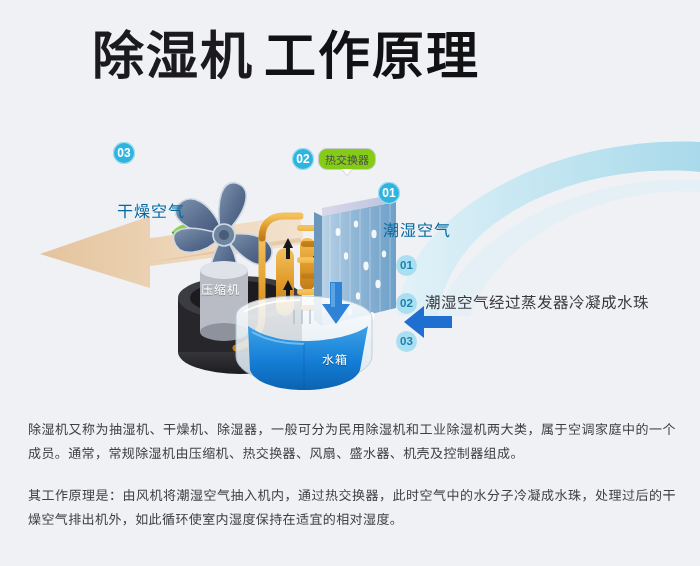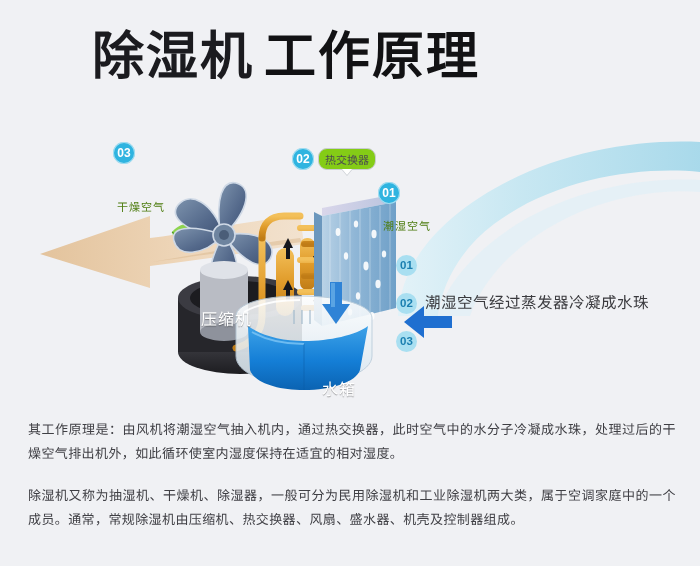--- a/index.html
+++ b/index.html
@@ -63,31 +63,30 @@
     font-weight: 700;
     line-height: 22px;
     text-align: center;
     letter-spacing: 0px;
     box-shadow: 0 0 0 1px rgba(255,255,255,0.55) inset;
   }
 
   
   .dlabel {
     position: absolute;
-    font-size: 11px;
-    color: #4d7c0f;
+    font-size: 16px;
+    color: #0369a1;
     white-space: nowrap;
     letter-spacing: 1px;
   }
   .dlabel.white {
     color: #ffffff;
-    font-size: 16px;
+    font-size: 12px;
     letter-spacing: 1px;
     text-shadow: 0 1px 1px rgba(0,0,0,.35);
-    margin-top: 26px;
   }
   .dlabel.bubble {
     font-size: 11px;
     color: #4b4b50;
     background: #84cc16;
     border: 1px solid #c9ccd2;
     border-radius: 9px;
     padding: 2px 6px;
     letter-spacing: 0px;
   }
@@ -376,15 +375,15 @@
   <div class="step">
     <span class="sbadge">02</span>
     <span class="stext">潮湿空气经过蒸发器冷凝成水珠</span>
   </div>
   <div class="step">
     <span class="sbadge">03</span>
   </div>
 </div>
 
 <div id="copy">
+  <p>除湿机又称为抽湿机、干燥机、除湿器，一般可分为民用除湿机和工业除湿机两大类，属于空调家庭中的一个成员。通常，常规除湿机由压缩机、热交换器、风扇、盛水器、机壳及控制器组成。</p>
   <p>其工作原理是：由风机将潮湿空气抽入机内，通过热交换器，此时空气中的水分子冷凝成水珠，处理过后的干燥空气排出机外，如此循环使室内湿度保持在适宜的相对湿度。</p>
-  <p>除湿机又称为抽湿机、干燥机、除湿器，一般可分为民用除湿机和工业除湿机两大类，属于空调家庭中的一个成员。通常，常规除湿机由压缩机、热交换器、风扇、盛水器、机壳及控制器组成。</p>
 </div>
 
 </body></html>

